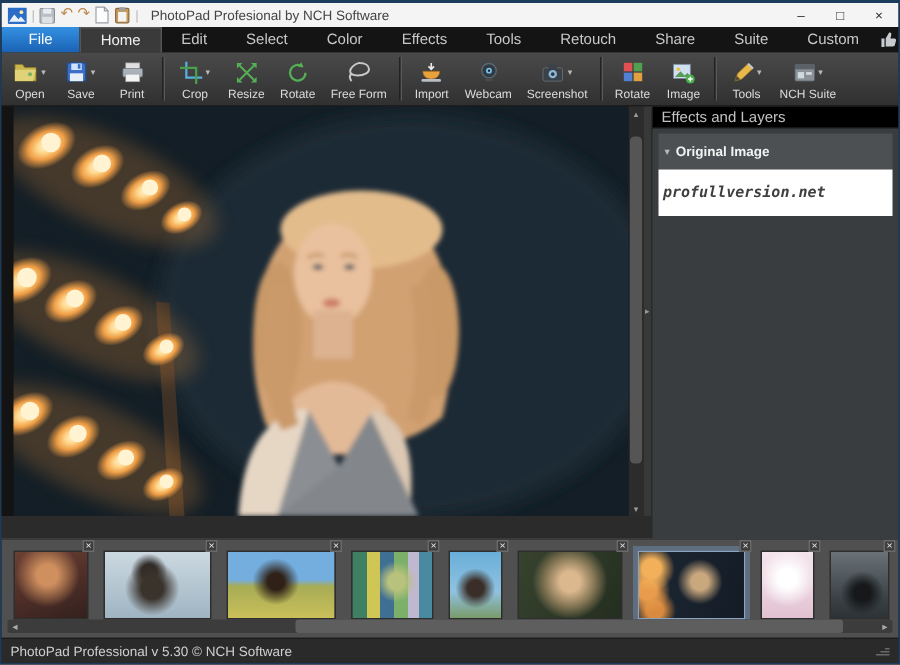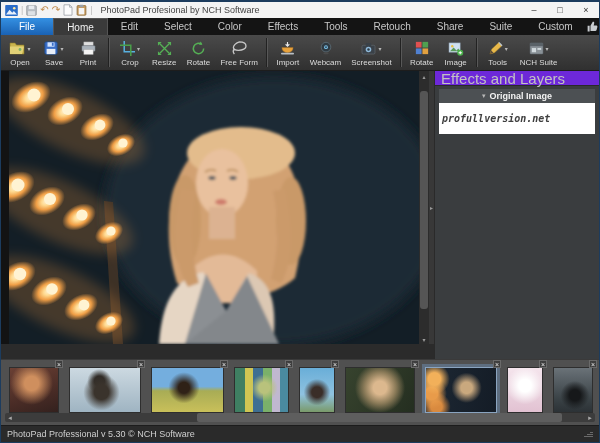--- a/index.html
+++ b/index.html
@@ -46,22 +46,22 @@
   .splitter { width:5px; background:#383838; display:flex; align-items:center; justify-content:center; color:#999; font-size:6px; }
 
   
   .zoombar { height:15px; background:#3a3a3a; border-top:1px solid #2a2a2a; display:flex; align-items:center; font-size:9px; color:#cfcfcf; padding:0 3px; gap:4px; }
   .zbtn { font-size:8px; color:#bdbdbd; padding:0 2px; cursor:default; }
   .hscroll { flex:1; height:9px; background:#2c2c2c; border-radius:2px; position:relative; }
   .hthumb { position:absolute; left:6%; width:80%; height:9px; background:#575757; border-radius:2px; }
 
   
   .panel { width:165px; background:#3a3d3f; display:flex; flex-direction:column; border-left:1px solid #2a2a2a; }
-  .panel-header { height:15px; background:#6d28d9; color:#c2c2c2; font-size:15px; display:flex; align-items:center; padding:0 6px; border-bottom:1px solid #2a2a2a; }
-  .layer-bar { height:14px; margin:3px 4px 0 4px; background:#4c5053; color:#f2f2f2; font-size:9px; font-weight:bold; display:flex; align-items:center; gap:4px; padding:0 4px;justify-content:center; }
+  .panel-header { height:15px; background:#000000; color:#c2c2c2; font-size:10px; display:flex; align-items:center; padding:0 6px; border-bottom:1px solid #2a2a2a; }
+  .layer-bar { height:24px; margin:3px 4px 0 4px; background:#4c5053; color:#f2f2f2; font-size:9px; font-weight:bold; display:flex; align-items:center; gap:4px; padding:0 4px; }
   .layer-bar .chev { font-size:7px; color:#b8b8b8; font-weight:normal; }
   .watermark { height:31px; margin:0 4px; background:#fff; display:flex; align-items:center; padding:0 3px; overflow:hidden; }
   .watermark span { font-family:"DejaVu Sans Mono","Liberation Mono",monospace; font-style:italic; font-weight:bold; font-size:10px; color:#3f3f3f; letter-spacing:0px; white-space:nowrap; }
 
   
   .filmstrip { flex:0 0 66px; background:#505050; position:relative; border-top:1px solid #3a3a3a; }
   .thumbs { position:absolute; top:7px; left:8px; display:flex; gap:10px; height:46px; }
   .thumb { position:relative; height:46px; }
   .timg { height:46px; border:1px solid #2e2e2e; }
   .thumb.sel .timg { outline:3px solid #5e6e80; border-color:#8aa4c0; }

